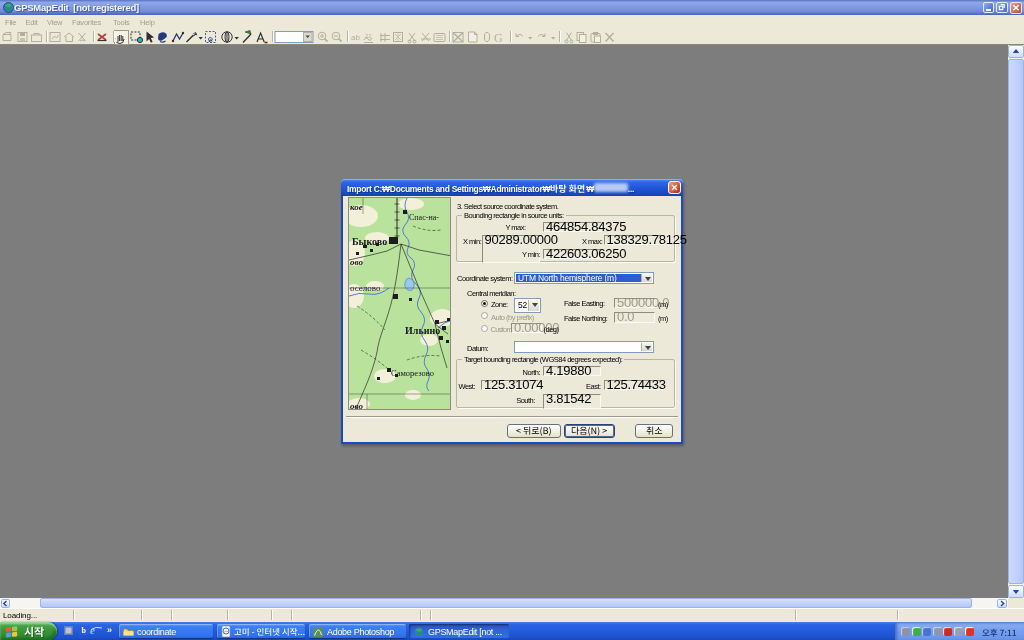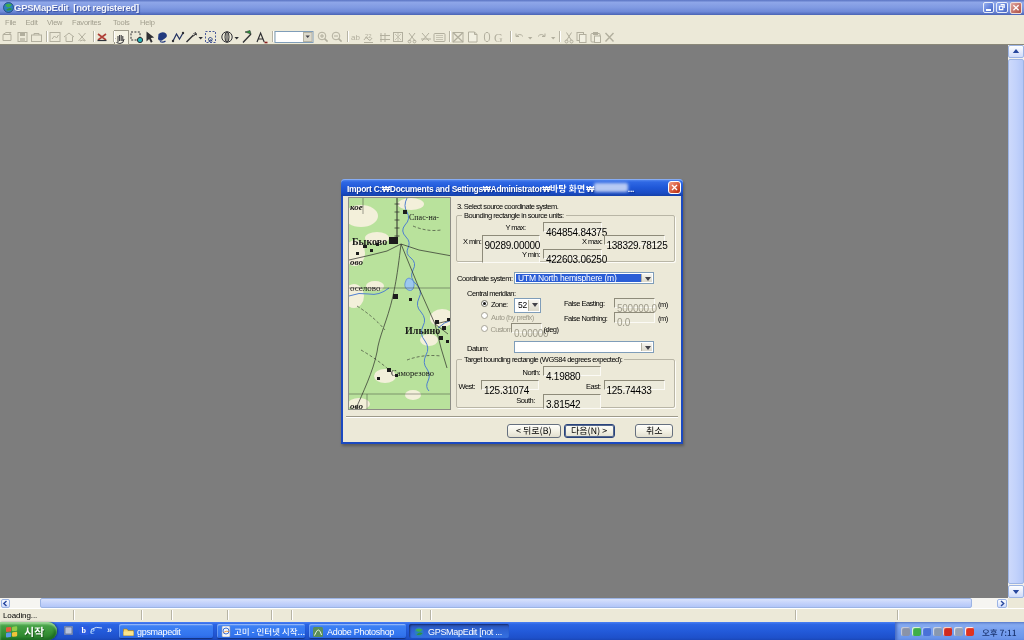--- a/index.html
+++ b/index.html
@@ -1,20 +1,20 @@
 <!DOCTYPE html>
 <html><head><meta charset="utf-8"><title>GPSMapEdit</title>
 <style>
 *{margin:0;padding:0;box-sizing:border-box}
 html,body{width:1024px;height:640px;overflow:hidden}
 body{position:relative;font-family:"Liberation Sans",sans-serif;background:#7d7d7d}
 .abs{position:absolute}
 .tb-sep{position:absolute;top:31px;width:1px;height:11px;background:#b7b4a4;box-shadow:1px 0 0 #fff}
 .menu-it{color:#a19e8e;font-size:7.5px;letter-spacing:-.2px;position:absolute}
-.ro{position:absolute;background:#eceadb;border:1px solid;border-color:#8e8b7a #fbfaf5 #fbfaf5 #8e8b7a;font-size:10px;letter-spacing:-.25px;color:#000;padding:6px 0 0 2px;line-height:8.5px}
+.ro{position:absolute;background:#eceadb;border:1px solid;border-color:#8e8b7a #fbfaf5 #fbfaf5 #8e8b7a;font-size:13px;letter-spacing:-.25px;color:#000;padding:0 0 0 2px;line-height:8.5px}
 .dis{color:#9d9a8a}
 .lbl{position:absolute;font-size:7.5px;letter-spacing:-.5px;color:#000;white-space:nowrap}
 .glbl{color:#9d9a8a}
 .grp{position:absolute;border:1px solid #b9b6a6;border-radius:2px;box-shadow:1px 1px 0 #fdfcf7}
 
 .cmb{position:absolute;background:#fff;border:1px solid #7f9db9;font-size:8.5px;letter-spacing:-.2px}
 .cmbbtn{position:absolute;right:1px;top:1px;bottom:1px;width:11px;background:linear-gradient(180deg,#f6f5f0,#dcd9cb);border-left:1px solid #b5b2a2}
 .cmbbtn:after{content:"";position:absolute;left:2.5px;top:3.5px;border:3px solid transparent;border-top:4px solid #42424a}
 .btn{position:absolute;height:14px;background:linear-gradient(180deg,#fefefb,#f2f0e3 55%,#e2dfcf);border:1px solid #66707f;border-radius:3px}
 .radio{position:absolute;width:7px;height:7px;border-radius:50%;background:#fff;border:1px solid #6a6a5e}
@@ -198,21 +198,21 @@
     <svg class="abs" style="left:90px;top:2px" width="13" height="12">
       <text x="0" y="10" font-size="11" font-style="italic" fill="#9cc2f8" font-family="Liberation Serif" font-weight="bold">e</text>
       <path d="M1 5.5 q5 -3.5 11 -1.5" stroke="#cfe0fa" stroke-width="1" fill="none"></path>
     </svg>
     <div class="abs" style="left:107px;top:3px;color:#e8f0fc;font-size:9px;font-weight:bold">»</div>
     <div class="task" style="left:119px;width:94px;">
       <svg class="abs" style="left:4px;top:3px" width="11" height="9">
         <path d="M.5 2 h3.5 l1 1.5 h5.5 v5 h-10 Z" fill="#f6d36a" stroke="#a07818" stroke-width=".6"></path>
         <path d="M.5 4.5 h10 v4 h-10 Z" fill="#fae48e"></path>
       </svg>
-      <span style="position:absolute;left:18px;top:3px">gpsmapedit</span>
+      <span style="position:absolute;left:18px;top:3px">coordinate</span>
     </div>
     <div class="task" style="left:217px;width:88px;">
       <svg class="abs" style="left:4px;top:2px" width="10" height="11">
         <rect x="1" y="0" width="8" height="11" rx="1" fill="#f4f6fa" stroke="#8a94a8" stroke-width=".6"></rect>
         <circle cx="5" cy="5" r="3" fill="none" stroke="#3a70d8" stroke-width="1"></circle>
         <path d="M2.5 6.5 q2.5 -2 5.5 -1" stroke="#e88a2a" stroke-width=".8" fill="none"></path>
       </svg>
     </div>
     <svg style="position:absolute;left:234px;top:3.2px;overflow:visible;" width="73" height="13">
       <g transform="translate(0,10)" fill="#fff">

